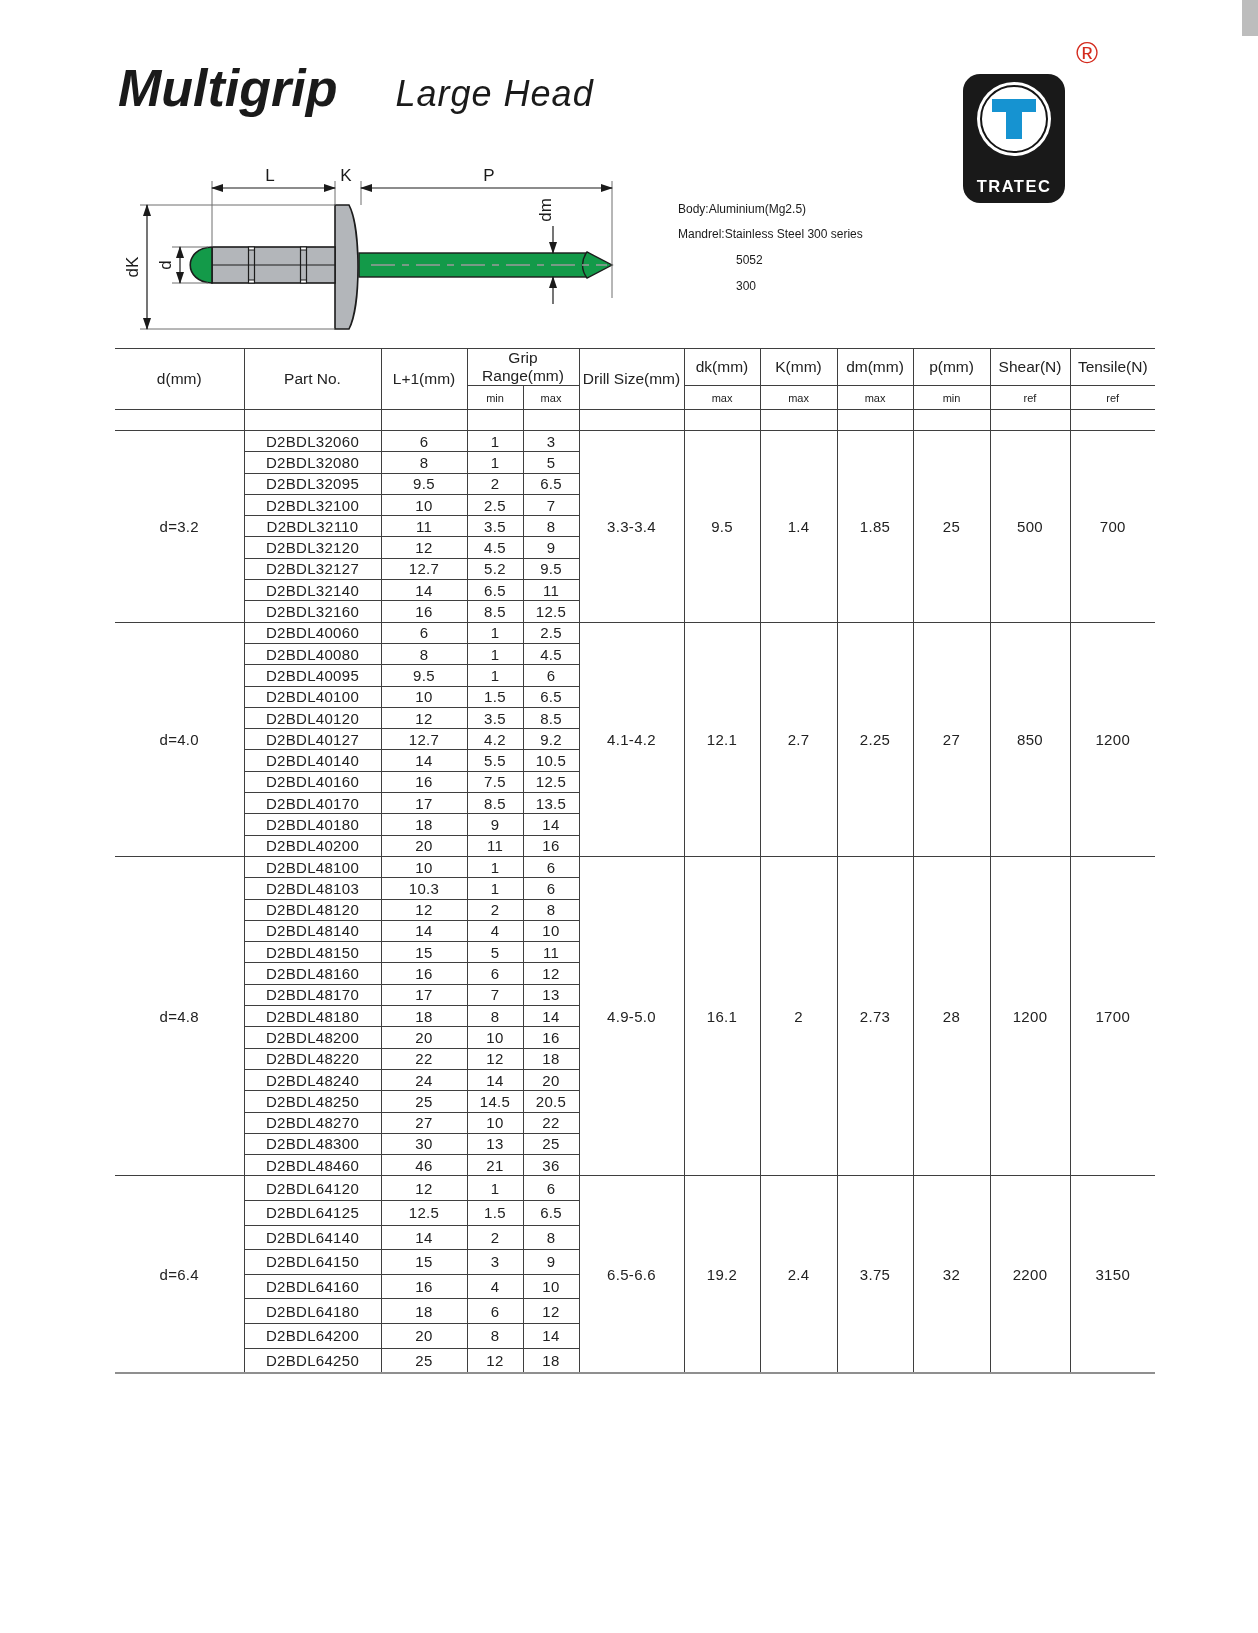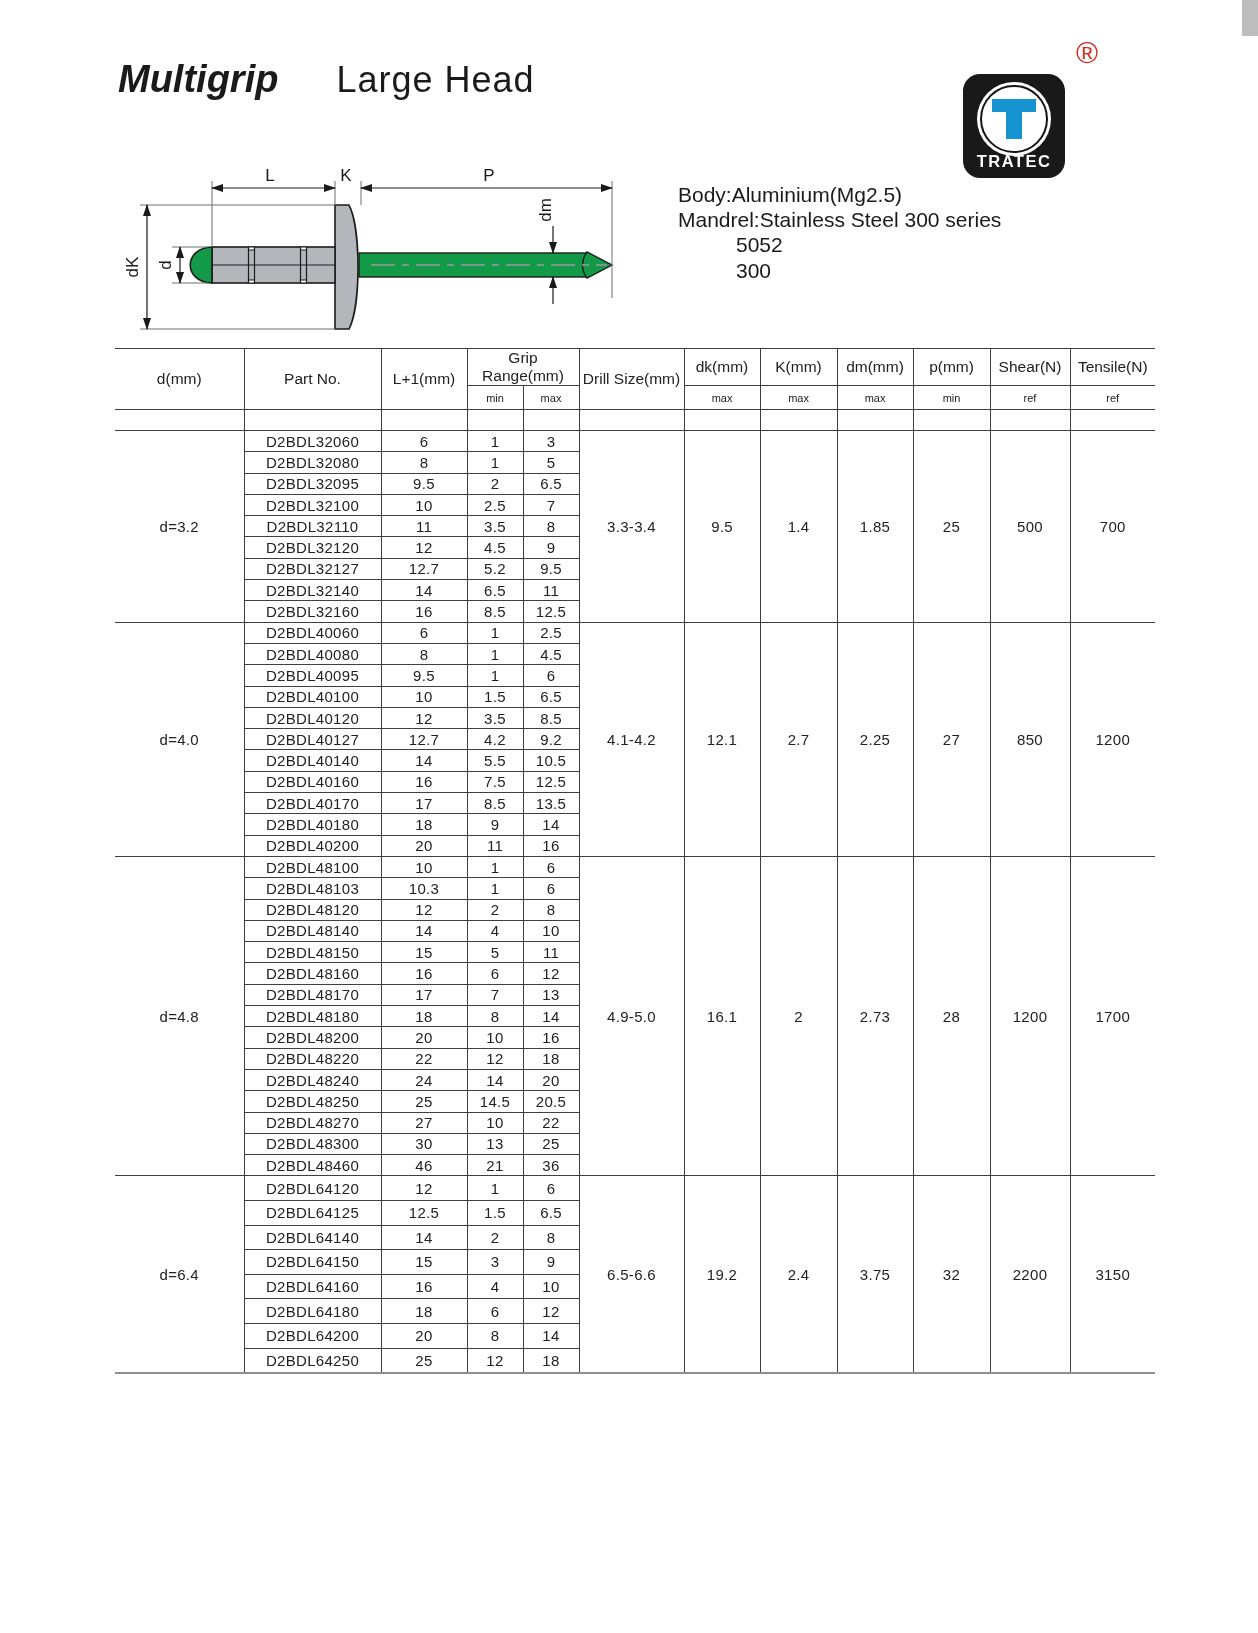--- a/index.html
+++ b/index.html
@@ -6,39 +6,39 @@
   html,body { margin:0; padding:0; background:#ffffff; }
   body { width:1258px; height:1633px; overflow:hidden;
          font-family:"Liberation Sans", sans-serif; color:#1a1a1a; }
   .page { position:relative; width:1258px; height:1633px; background:#fff; }
 
   
   .scan-corner { position:absolute; right:0; top:0; width:16px; height:36px; background:#bdbdbd; }
 
   
   .title-row { position:absolute; left:118px; top:58px; display:flex; align-items:baseline; }
-  .title-primary { font-size:38px; font-weight:bold; font-style:italic; letter-spacing:0px; }
-  .title-secondary { font-size:36px; font-weight:normal; margin-left:58px; letter-spacing:1px; }
+  .title-primary { font-size:52px; font-weight:bold; font-style:italic; letter-spacing:0px; }
+  .title-secondary { font-size:36px; font-style:italic; font-weight:normal; margin-left:58px; letter-spacing:1px; }
 
   
   .reg-mark { position:absolute; left:1076px; top:38px; color:#d42b1e; font-size:30px; line-height:1; }
-  .logo { position:absolute; left:963px; top:74px; width:102px; height:104px;
+  .logo { position:absolute; left:963px; top:74px; width:102px; height:129px;
           background:#191919; border-radius:17px; }
   .logo-circle { position:absolute; left:14px; top:8px; width:74px; height:74px;
                  background:#ffffff; border-radius:50%; }
   .logo-circle-ring { position:absolute; left:3px; top:3px; right:3px; bottom:3px;
                  border:2px solid #141414; border-radius:50%; }
   .logo-t { position:absolute; left:0; top:0; width:100%; height:100%; }
   .logo-t .bar { position:absolute; left:15px; top:17px; width:44px; height:13px; background:#1693d1; }
   .logo-t .stem { position:absolute; left:29px; top:17px; width:16px; height:40px; background:#1693d1; }
   .logo-brand { position:absolute; left:0; right:0; bottom:7px; text-align:center;
                 color:#ffffff; font-weight:bold; font-size:16.5px; letter-spacing:1.5px; }
 
   
-  .materials { position:absolute; left:678px; top:182px; font-size:21px; line-height:25px; }
+  .materials { position:absolute; left:678px; top:197px; font-size:12px; line-height:25px; }
   .materials .grade { margin-left:58px; line-height:26px; }
 
   
   .diagram { position:absolute; left:115px; top:148px; width:560px; height:190px; }
   .dim-label { font-size:17px; fill:#1a1a1a; }
 
   
   .spec-table-wrap { position:absolute; left:115px; top:348px; }
   table.spec-table { border-collapse:collapse; table-layout:fixed; width:1040px;
                      border-bottom:2px solid #8f8f8f; }

